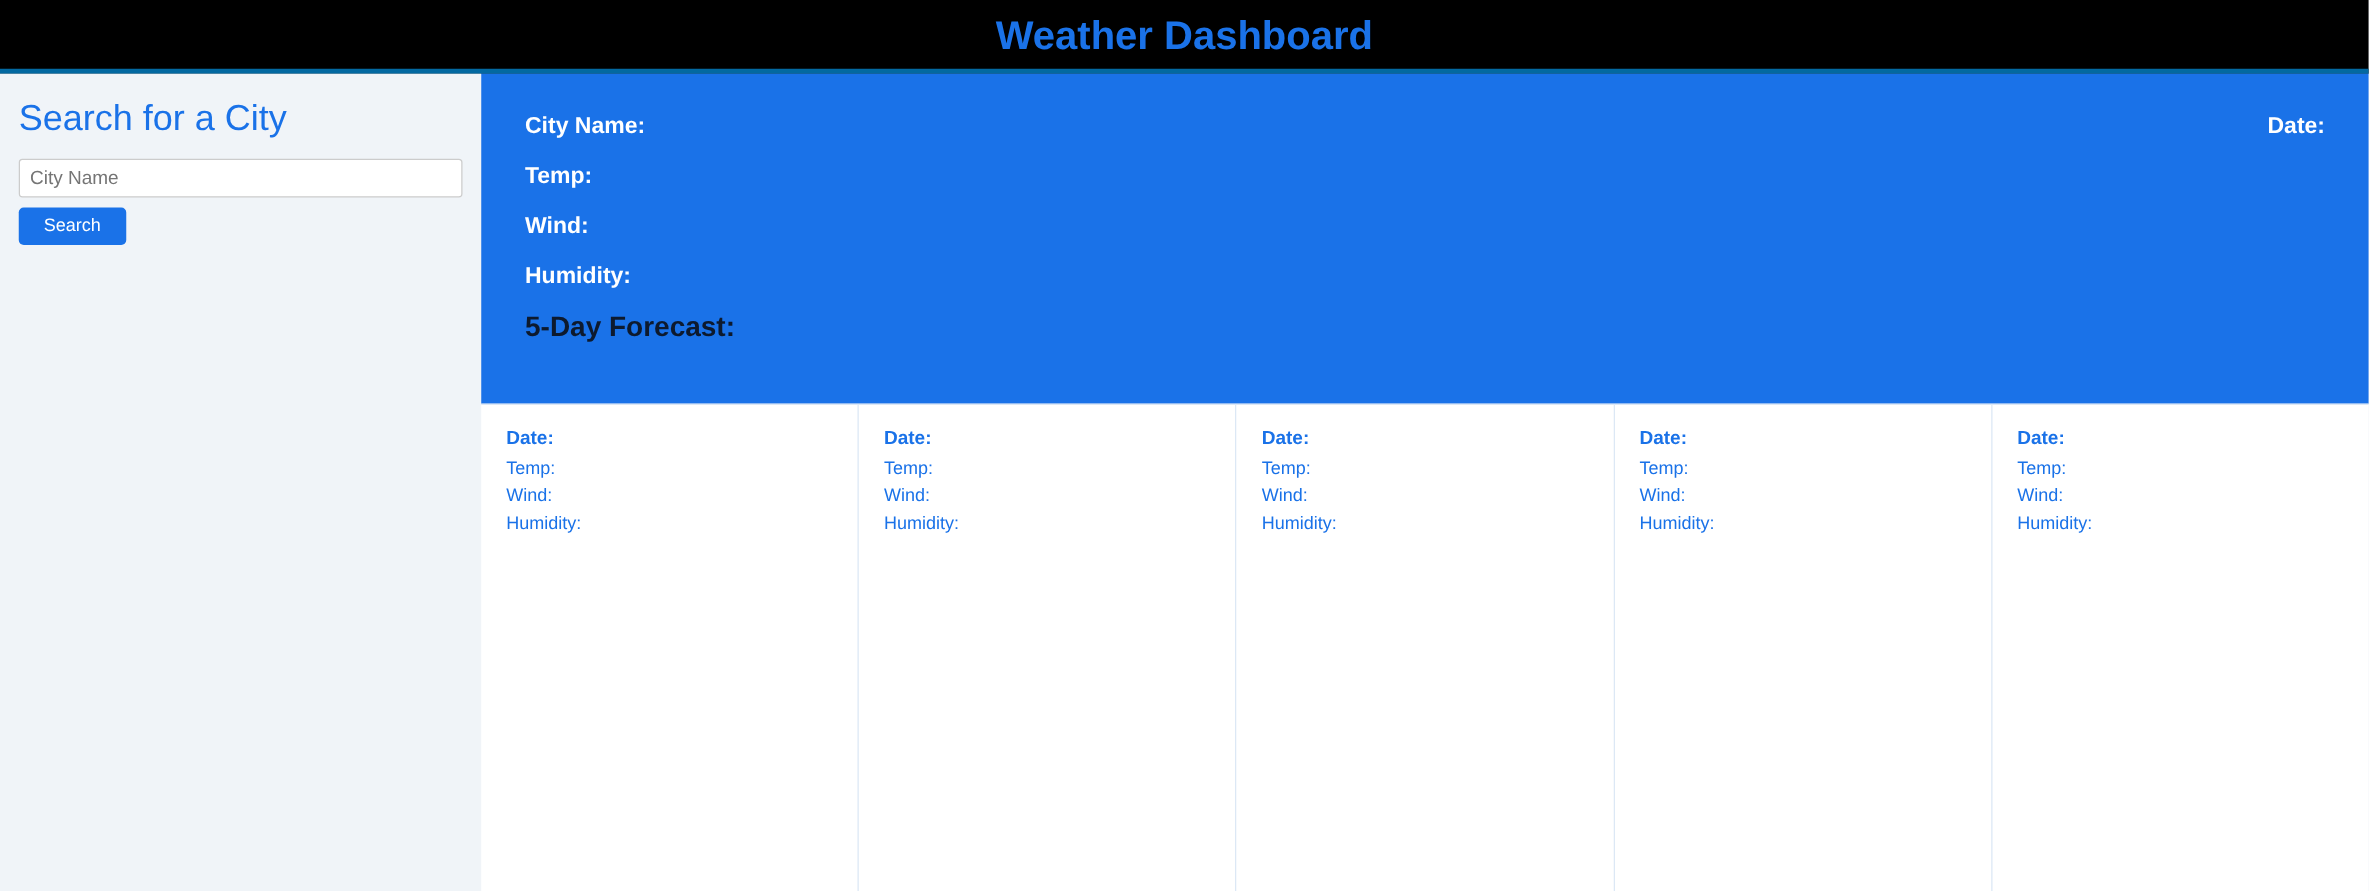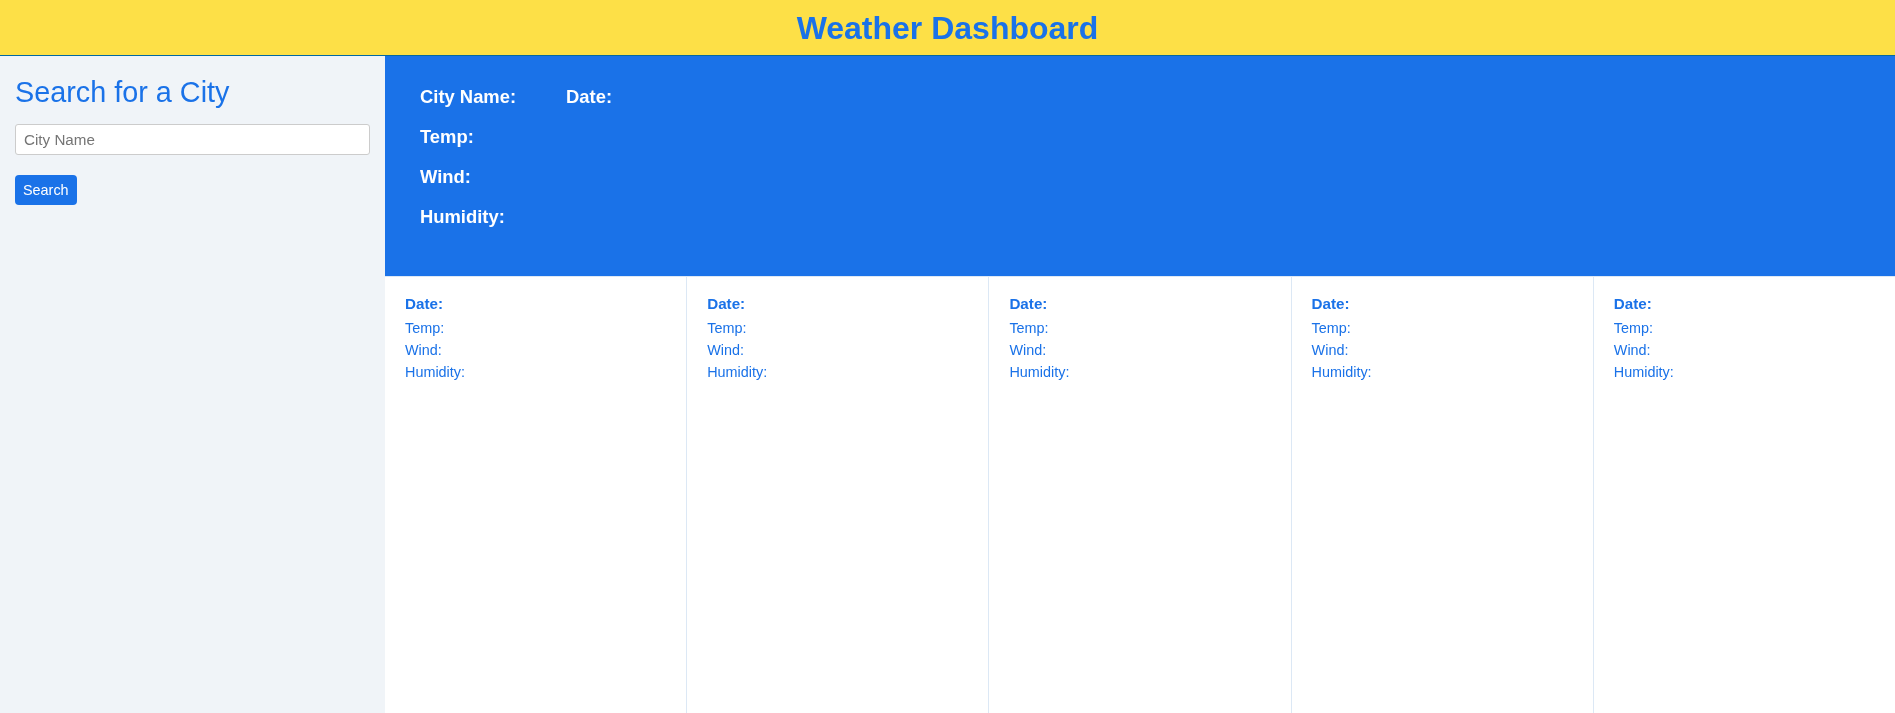--- a/index.html
+++ b/index.html
@@ -9,24 +9,24 @@
     }
 
     body {
       font-family: Arial, sans-serif;
       background-color: #f0f4f8;
       min-height: 713px;
       width: 1895px;
     }
 
     .header {
-      background-color: #fde047;
+      background-color: #000000;
       text-align: center;
       padding: 10px 0 8px;
-      border-bottom: 1px solid #0369a1;
+      border-bottom: 4px solid #0369a1;
     }
 
     .header-title {
       font-size: 2rem;
       color: #1a72e8;
       font-weight: 600;
     }
 
     .main-layout {
       display: flex;
@@ -46,31 +46,31 @@
       font-weight: 400;
       margin-bottom: 15px;
     }
 
     .search-input {
       width: 100%;
       padding: 6px 8px;
       border: 1px solid #ccc;
       border-radius: 3px;
       font-size: 0.95rem;
-      margin-bottom: 20px;
+      margin-bottom: 8px;
       background: white;
       color: #333;
       outline: none;
     }
 
     .search-button {
       background-color: #1a72e8;
       color: white;
       border: none;
-      padding: 7px 8px;
+      padding: 7px 20px;
       border-radius: 4px;
       font-size: 0.9rem;
       cursor: pointer;
     }
 
     .content-area {
       flex: 1;
       display: flex;
       flex-direction: column;
     }
@@ -79,20 +79,21 @@
       background-color: #1a72e8;
       padding: 30px 35px;
       flex: 0 0 auto;
     }
 
     .city-date-row {
       display: flex;
       align-items: center;
       gap: 50px;
       margin-bottom: 18px;
+      justify-content: space-between;
     }
 
     .weather-label {
       font-size: 1.15rem;
       color: white;
       font-weight: 600;
     }
 
     .weather-row {
       margin-bottom: 18px;
@@ -167,20 +168,23 @@
 
       <div class="weather-row">
         <span class="weather-label">Wind:</span>
       </div>
 
       <div class="weather-row">
         <span class="weather-label">Humidity:</span>
       </div>
 
 
+      <div class="weather-row">
+        <span class="five-day-title">5-Day Forecast:</span>
+      </div>
 
     </div>
 
     <div class="forecast-grid" id="forecast-container">
     <div class="forecast-card">
       <span class="forecast-label">Date:</span>
       <span class="forecast-value">Temp:</span>
       <span class="forecast-value">Wind:</span>
       <span class="forecast-value">Humidity:</span>
     </div>

